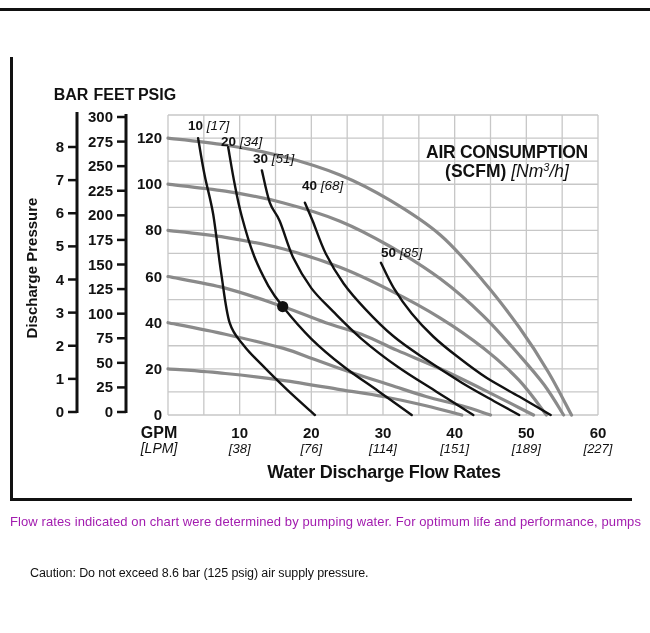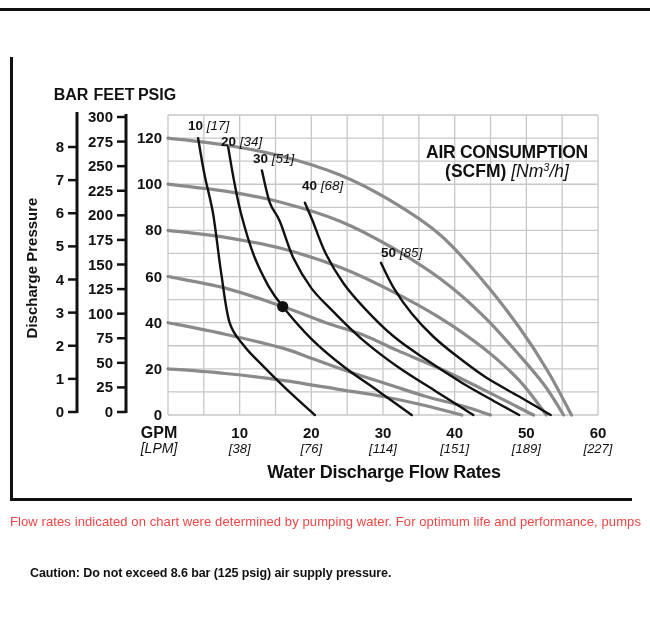--- a/index.html
+++ b/index.html
@@ -1,25 +1,25 @@
 <!DOCTYPE html>
 <html><head>
 <meta charset="utf-8">
 <style>
   html,body{margin:0;padding:0;background:#ffffff;}
   #page{position:relative;width:650px;height:633px;background:#fff;overflow:hidden;
         font-family:"Liberation Sans",sans-serif;}
   #top-rule{position:absolute;left:0;top:8px;width:650px;height:3px;background:#111;}
   #chart-svg{position:absolute;left:0;top:0;}
-  .note-line{position:absolute;left:10px;white-space:nowrap;color:#ef4444;
+  .note-line{position:absolute;left:10px;white-space:nowrap;color:#a21caf;
              font-size:13px;letter-spacing:0.1px;}
   #note-line1{top:514px;}
   #note-line2{top:534px;}
   #caution{position:absolute;left:30px;top:566px;white-space:nowrap;color:#111;
-           font-weight:bold;font-size:12.5px;letter-spacing:-0.1px;}
+           font-weight:normal;font-size:12.5px;letter-spacing:-0.1px;}
 </style>
 </head>
 <body>
 
 <div id="page">
   <div id="top-rule"></div>
   <svg id="chart-svg" width="650" height="505" viewBox="0 0 650 505">
       <g>
         <rect x="10" y="57" width="3" height="444" fill="#111111"></rect>
         <rect x="10" y="498" width="622" height="3" fill="#111111"></rect>

